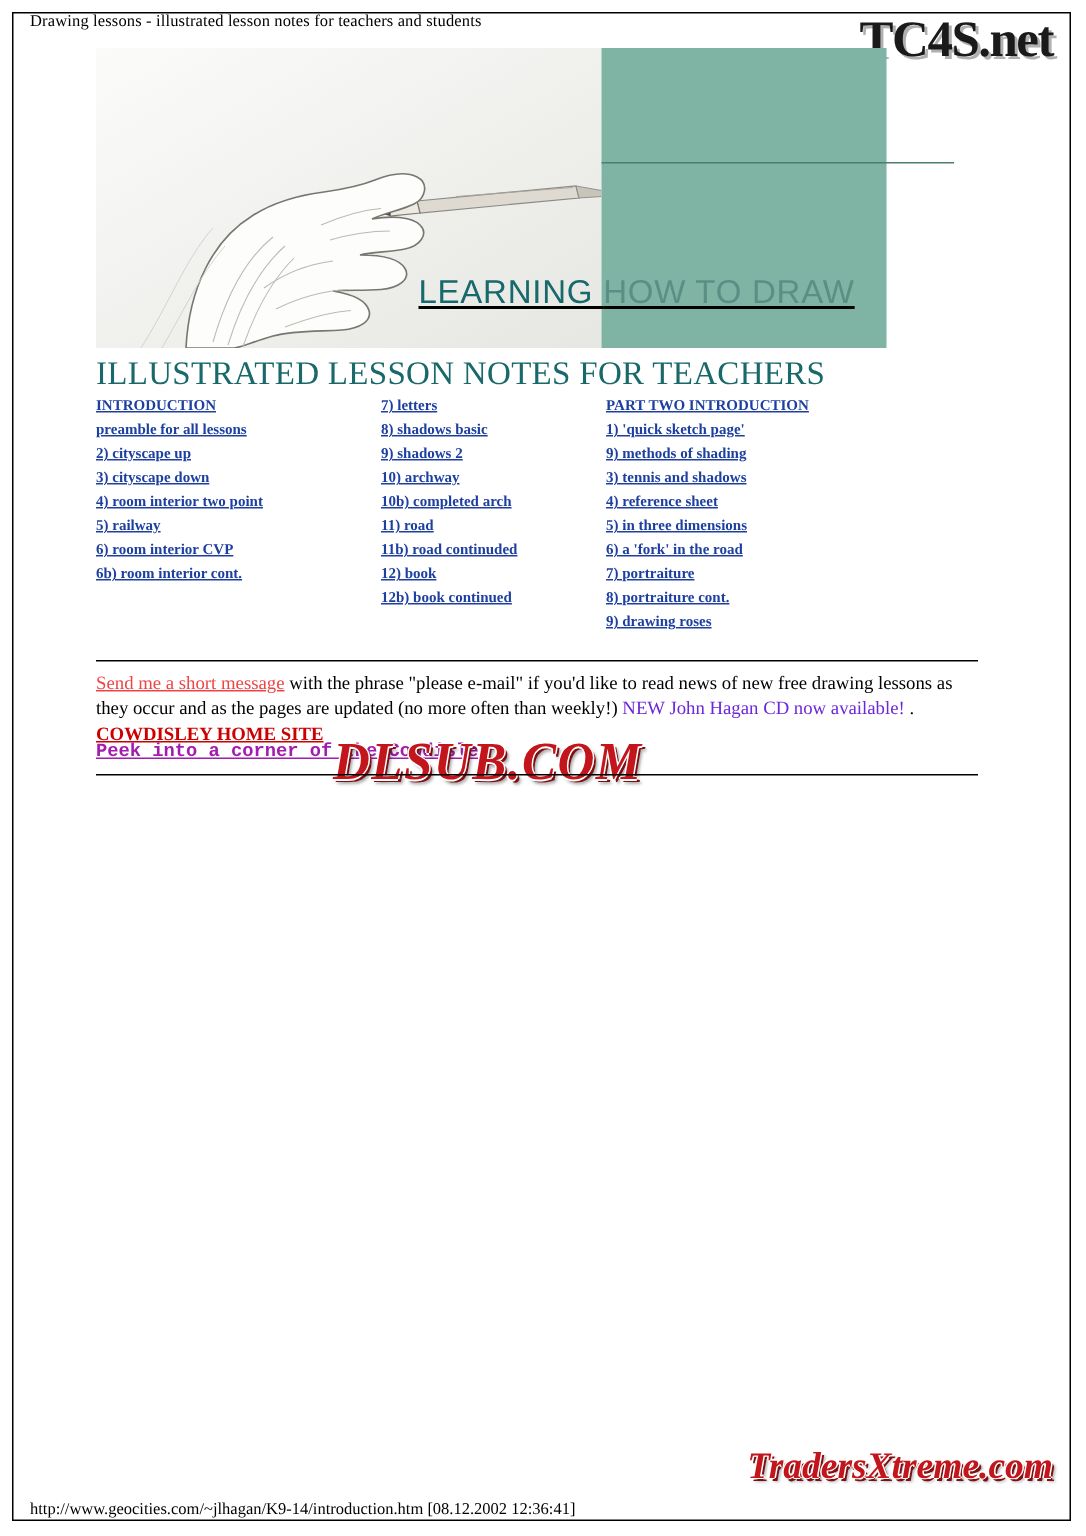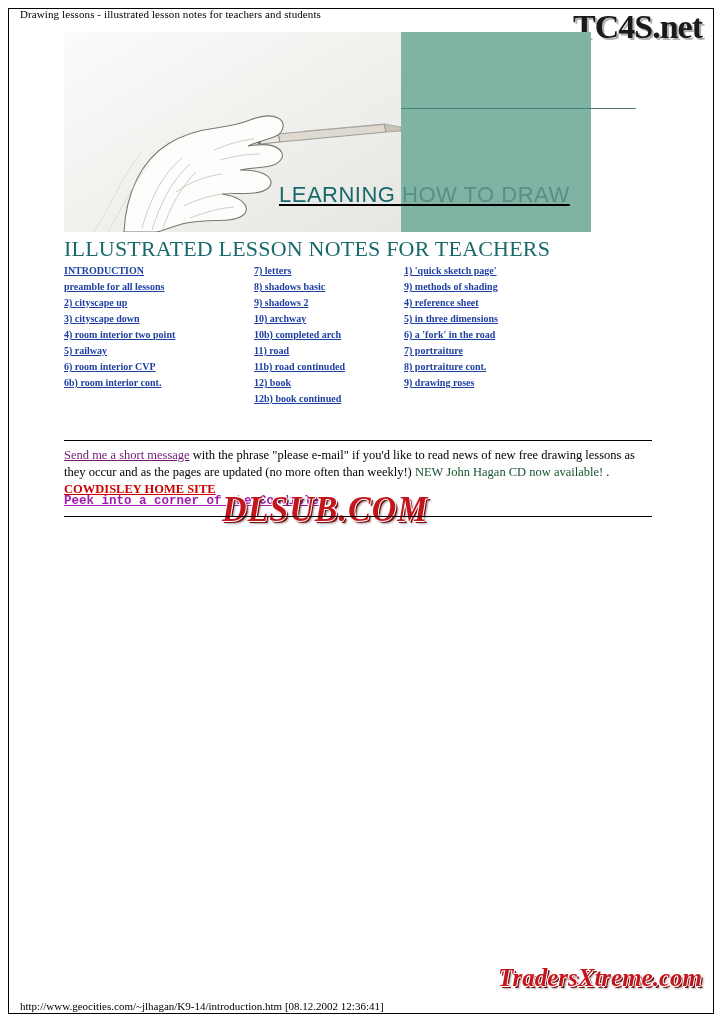--- a/index.html
+++ b/index.html
@@ -148,25 +148,25 @@
     position: absolute;
     left: 64px;
     top: 447px;
     width: 590px;
     font-family: "Liberation Serif", serif;
     font-size: 12.5px;
     line-height: 17px;
     color: #000000;
   }
   .para a.send {
-    color: #701a75;
+    color: #ef4444;
     text-decoration: underline;
   }
   .para .red {
-    color: #14532d;
+    color: #6d28d9;
   }
   .para a.cowdisley {
     color: #cc0000;
     font-weight: bold;
     text-decoration: underline;
   }
   .peek {
     position: absolute;
     left: 64px;
     top: 494px;
@@ -297,22 +297,24 @@
     <a class="lnk" href="#">8) shadows basic</a>
     <a class="lnk" href="#">9) shadows 2</a>
     <a class="lnk" href="#">10) archway</a>
     <a class="lnk" href="#">10b) completed arch</a>
     <a class="lnk" href="#">11) road</a>
     <a class="lnk" href="#">11b) road continuded</a>
     <a class="lnk" href="#">12) book</a>
     <a class="lnk" href="#">12b) book continued</a>
   </div>
   <div class="col col-3">
+    <a class="lnk" href="#">PART TWO INTRODUCTION </a>
     <a class="lnk" href="#">1) 'quick sketch page'</a>
     <a class="lnk" href="#">9) methods of shading</a>
+    <a class="lnk" href="#">3) tennis and shadows</a>
     <a class="lnk" href="#">4) reference sheet</a>
     <a class="lnk" href="#">5) in three dimensions</a>
     <a class="lnk" href="#">6) a 'fork' in the road</a>
     <a class="lnk" href="#">7) portraiture</a>
     <a class="lnk" href="#">8) portraiture cont.</a>
     <a class="lnk" href="#">9) drawing roses</a>
   </div>
 </div>
 
 <div class="rule rule-top"></div>

